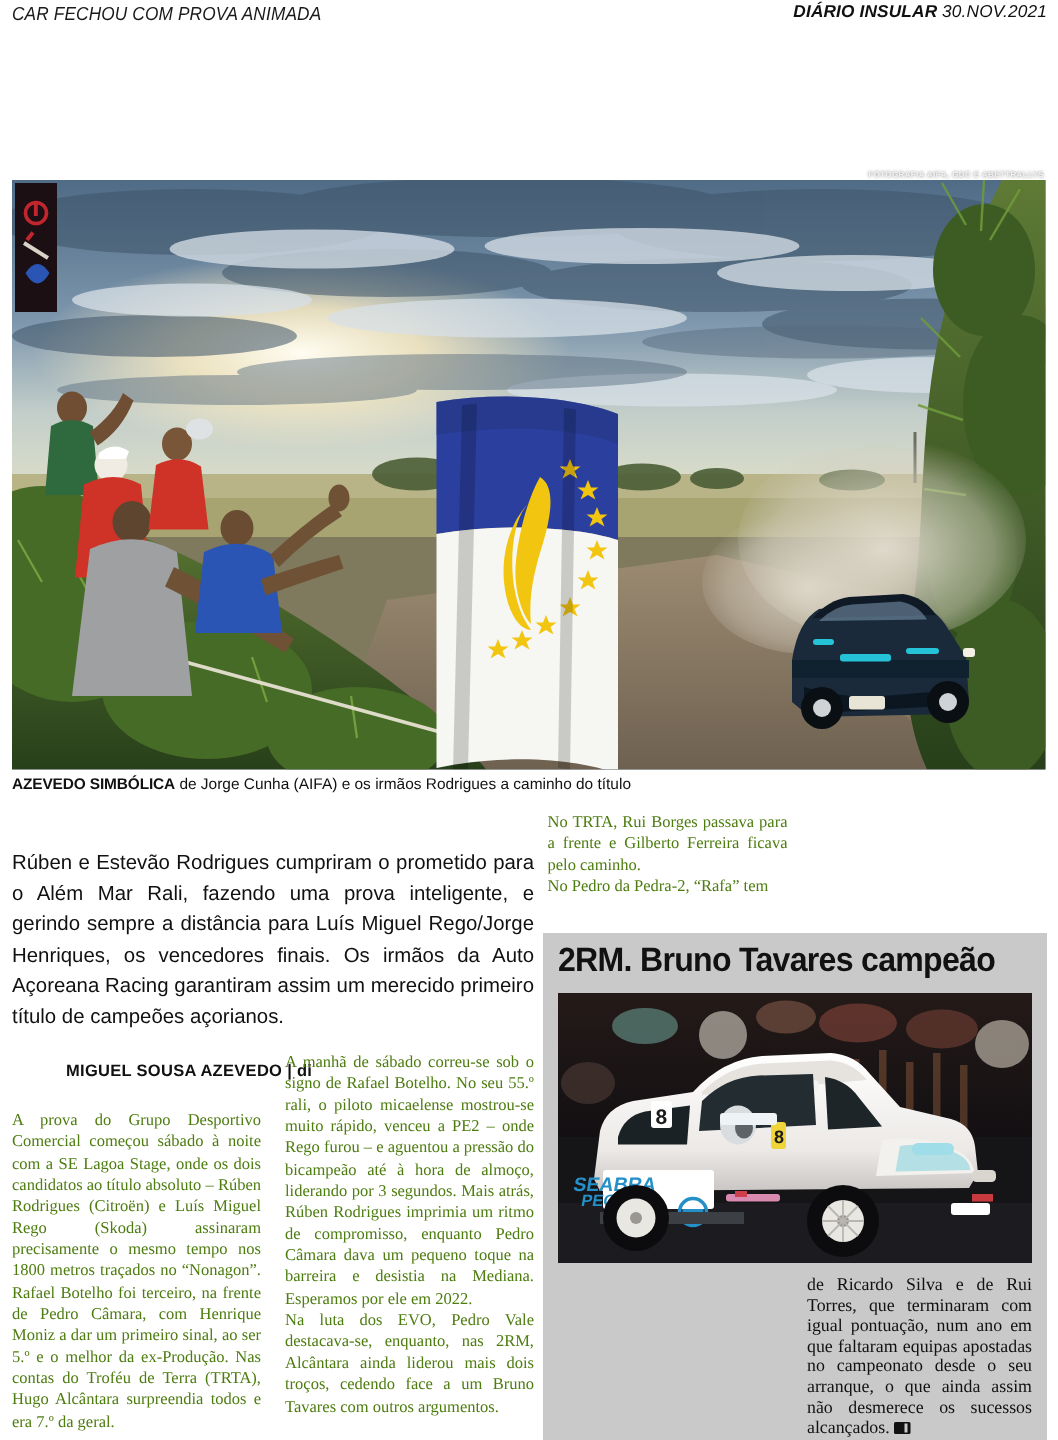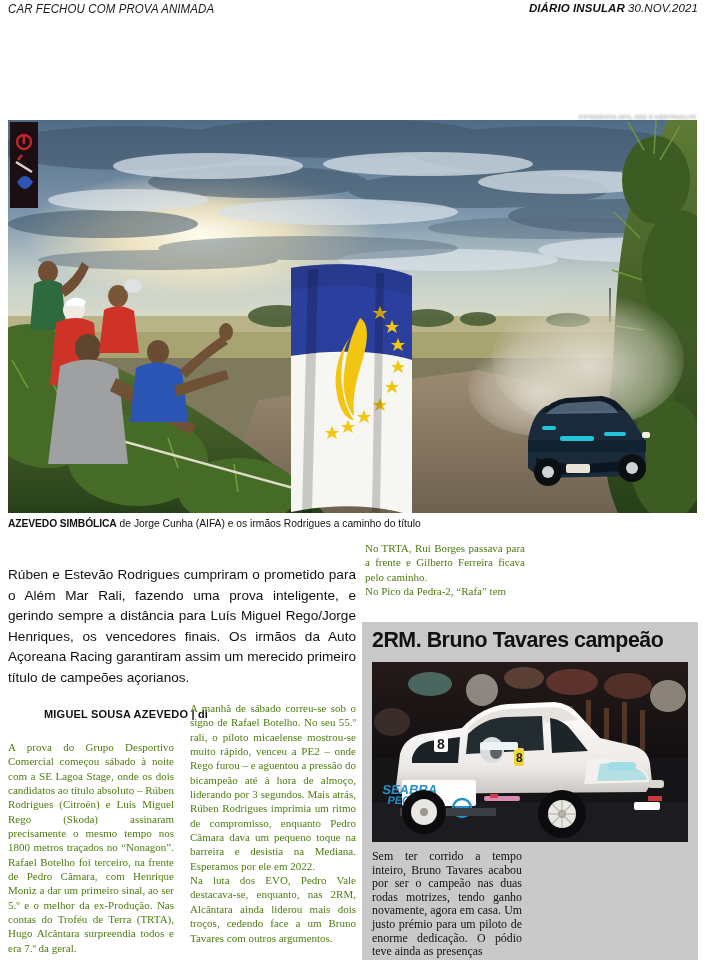--- a/index.html
+++ b/index.html
@@ -351,21 +351,21 @@
     <p>A prova do Grupo Desportivo Comercial começou sábado à noite com a SE Lagoa Stage, onde os dois candidatos ao título absoluto – Rúben Rodrigues (Citroën) e Luís Miguel Rego (Skoda) assinaram precisamente o mesmo tempo nos 1800 metros traçados no “Nonagon”. Rafael Botelho foi terceiro, na frente de Pedro Câmara, com Henrique Moniz a dar um primeiro sinal, ao ser 5.º e o melhor da ex-Produção. Nas contas do Troféu de Terra (TRTA), Hugo Alcântara surpreendia todos e era 7.º da geral.</p>
   </div>
 
   <div class="bodycol c2">
     <p>A manhã de sábado correu-se sob o signo de Rafael Botelho. No seu 55.º rali, o piloto micaelense mostrou-se muito rápido, venceu a PE2 – onde Rego furou – e aguentou a pressão do bicampeão até à hora de almoço, liderando por 3 segundos. Mais atrás, Rúben Rodrigues imprimia um ritmo de compromisso, enquanto Pedro Câmara dava um pequeno toque na barreira e desistia na Mediana. Esperamos por ele em 2022.</p>
     <p>Na luta dos EVO, Pedro Vale destacava-se, enquanto, nas 2RM, Alcântara ainda liderou mais dois troços, cedendo face a um Bruno Tavares com outros argumentos.</p>
   </div>
 
   <div class="bodycol c3">
     <p>No TRTA, Rui Borges passava para a frente e Gilberto Ferreira ficava pelo caminho.</p>
-    <p>No Pico da Pedra-2, “Rafa” tem</p>
+    <p>No Pedro da Pedra-2, “Rafa” tem</p>
   </div>
 
 
   <div class="box2rm">
     <div class="box2rm-title">
       <span>2RM. Bruno Tavares campeão</span>
     </div>
 
     <div class="box2rm-photo">
       <svg viewBox="0 0 316 180" preserveAspectRatio="none">
@@ -450,19 +450,19 @@
         <g stroke="#b9b6b0" stroke-width="1.2">
           <path d="M190 138 L190 166"></path>
             <path d="M176 152 L204 152"></path>
           <path d="M180 142 L200 162"></path>
             <path d="M200 142 L180 162"></path>
         </g>
       </svg>
     </div>
 
     <div class="box2rm-body">
-      <div class="bcol bcolA">
-        <p>Sem ter corrido a tempo inteiro, Bruno Tavares acabou por ser o campeão nas duas rodas motrizes, tendo ganho novamente, agora em casa. Um justo prémio para um piloto de enorme dedicação. O pódio teve ainda as presenças</p>
+      <div class="bcol bcolB">
+        <p><span>de Ricardo Silva e de Rui Torres, que terminaram com igual pontuação, num ano em que faltaram equipas apostadas no campeonato desde o seu arranque, o que ainda assim não desmerece os sucessos alcançados.</span><span class="dimark"></span></p>
       </div>
     </div>
   </div>
 
 </div>
 
 </body></html>

